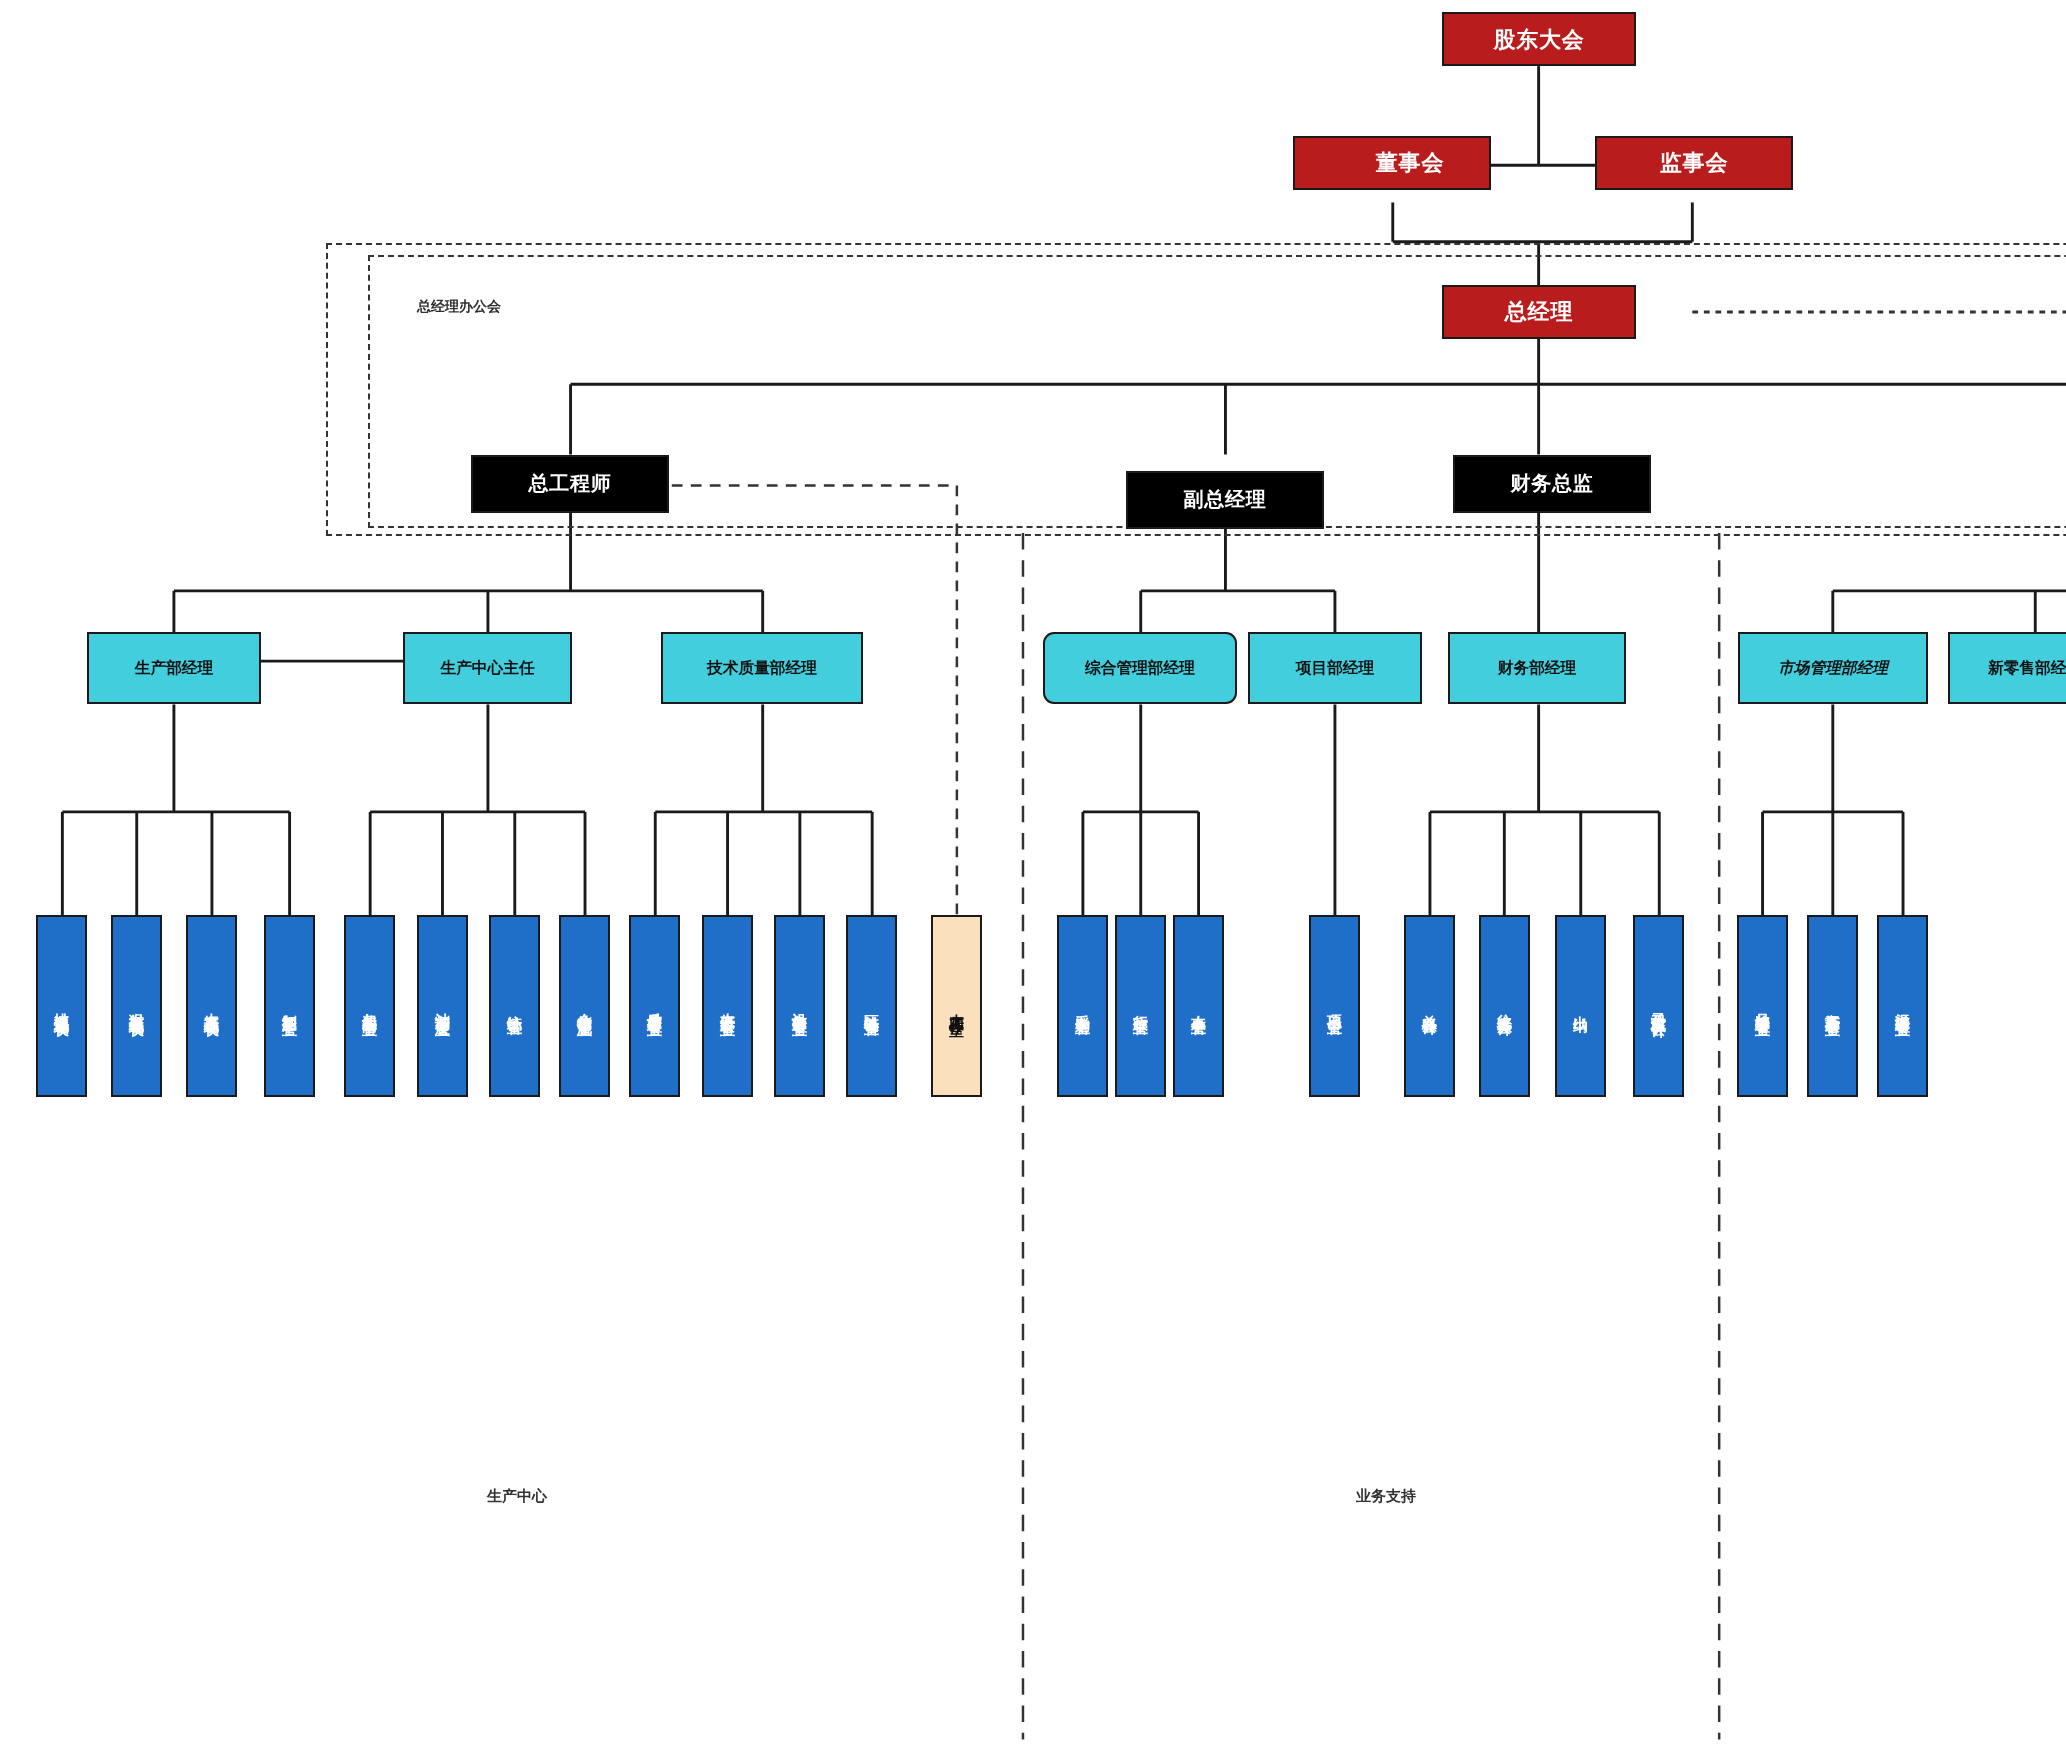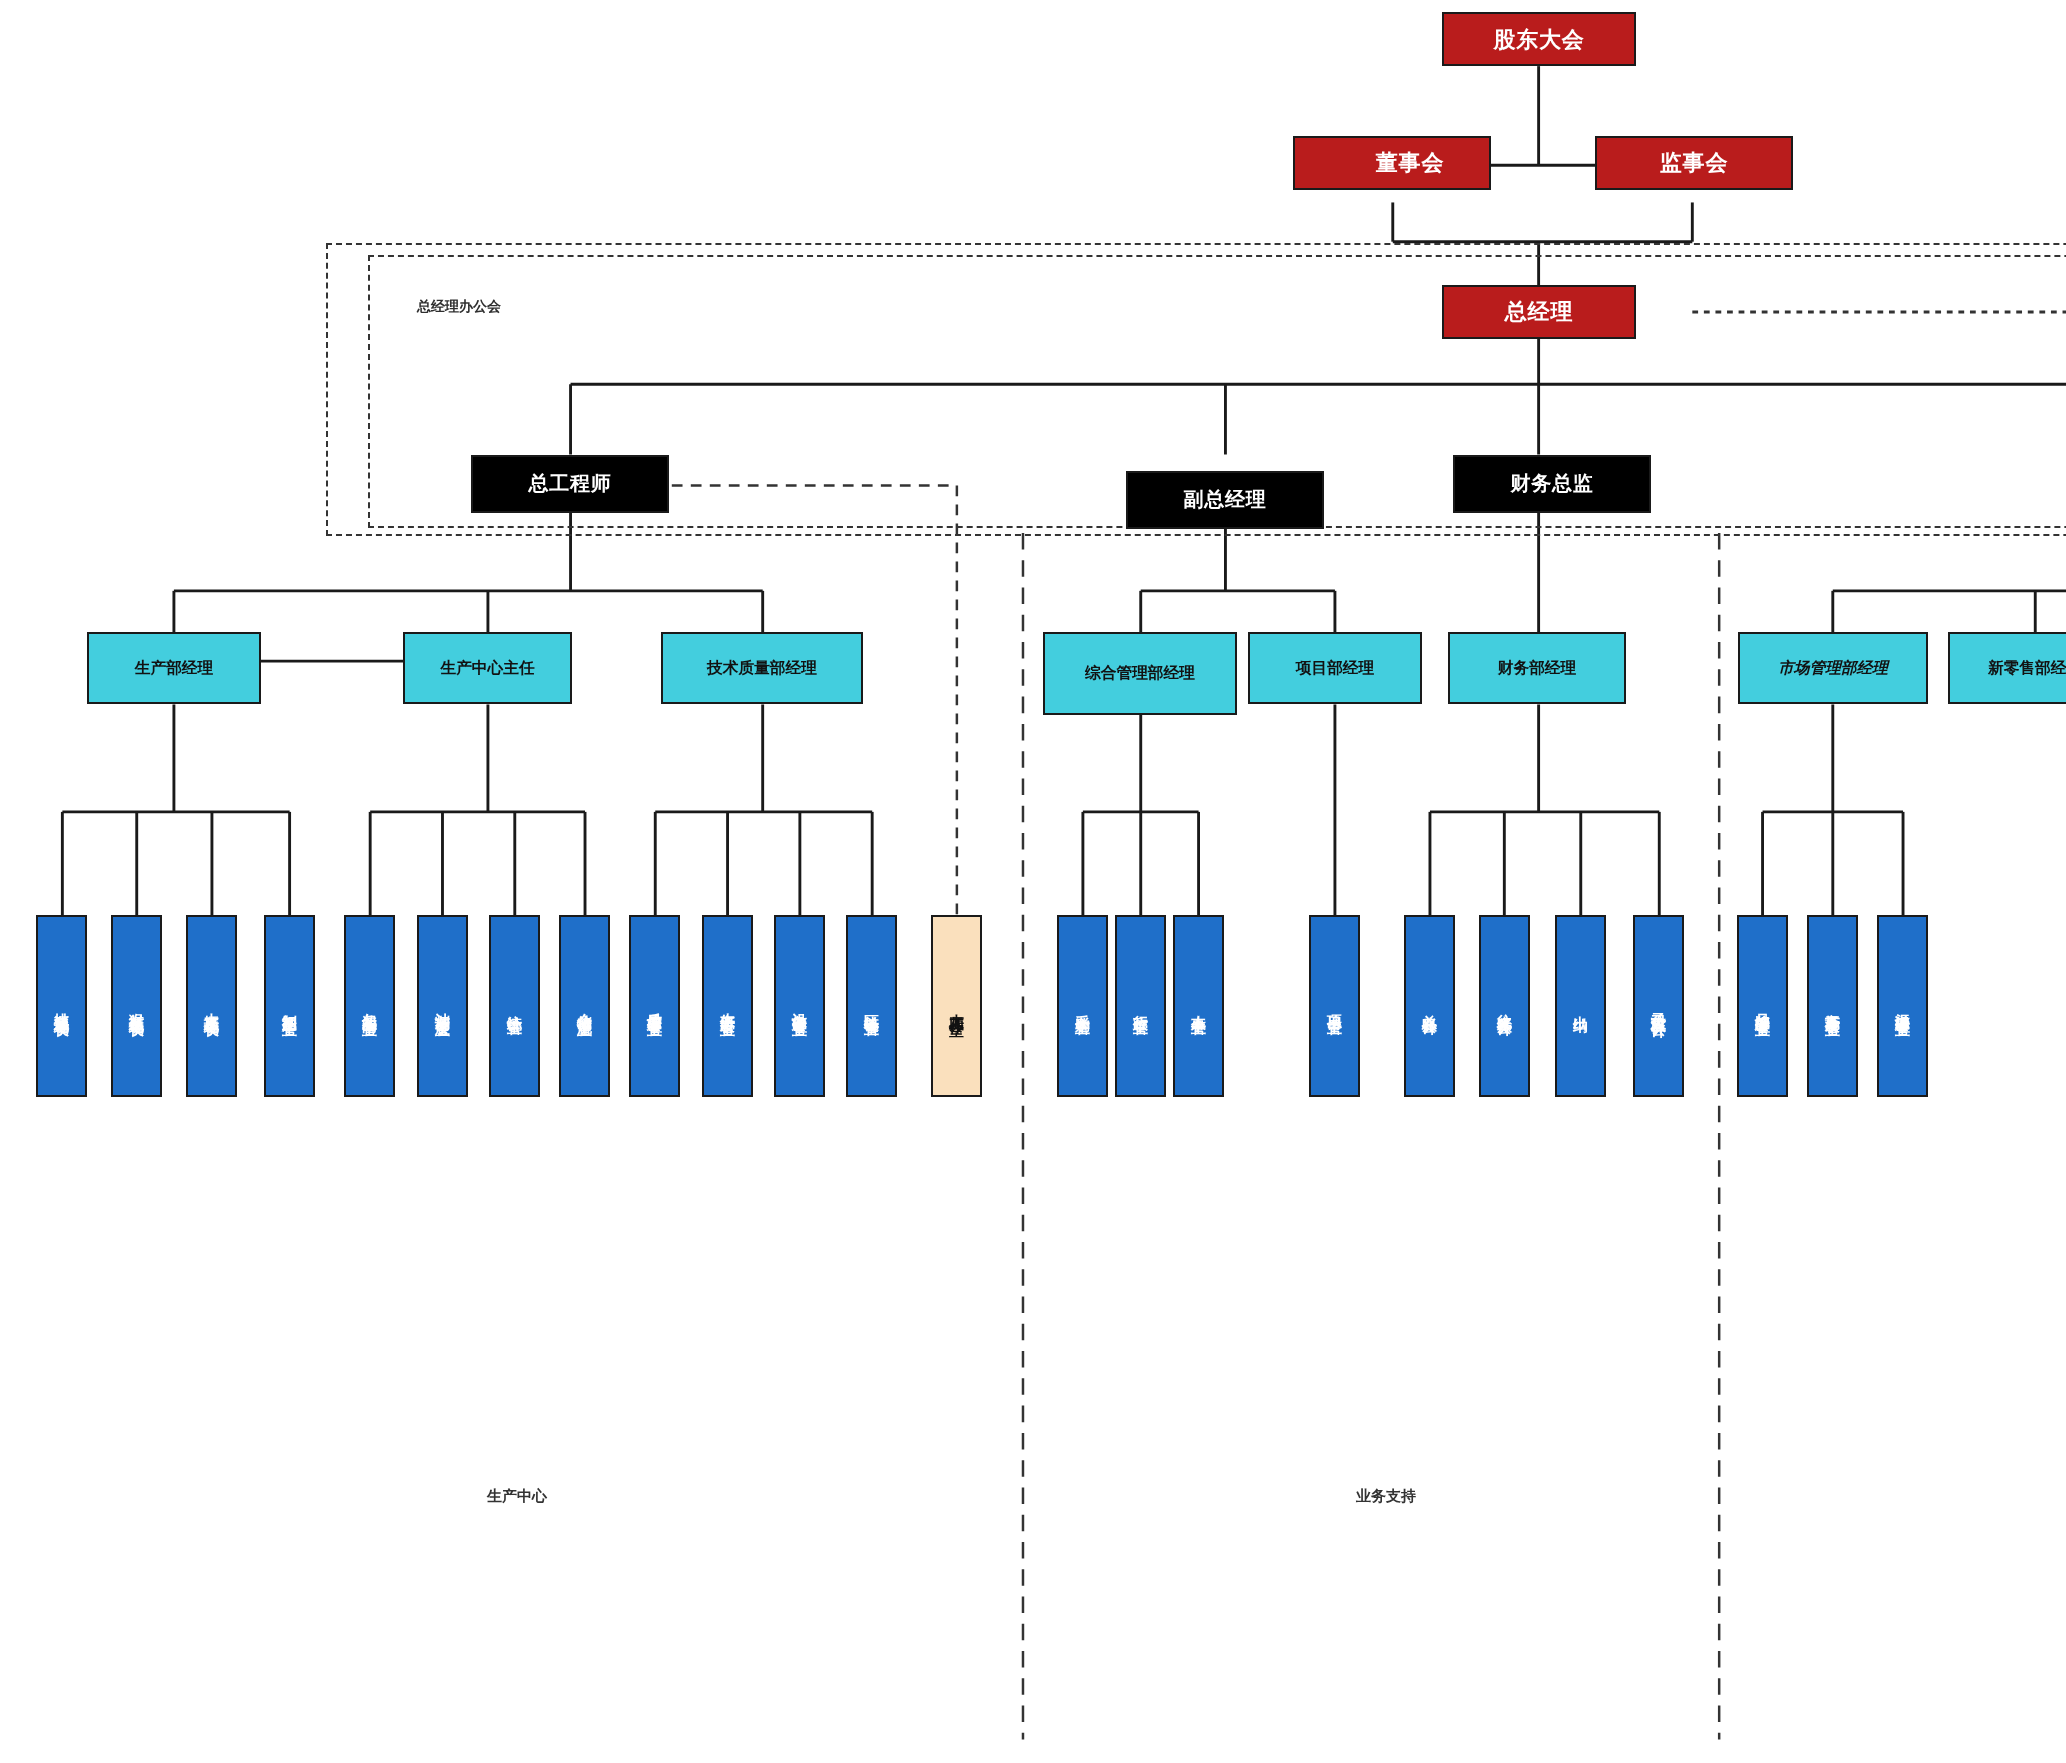--- a/index.html
+++ b/index.html
@@ -141,21 +141,21 @@
   <div class="node lvl-top" style="left:1442px;top:285px;width:194px;height:54px;">总经理</div>
 
   <div class="node lvl-exec" style="left:471px;top:455px;width:198px;height:58px;">总工程师</div>
   <div class="node lvl-exec" style="left:1126px;top:455px;width:198px;height:58px;margin-top:16px;">副总经理</div>
   <div class="node lvl-exec" style="left:1439px;top:455px;width:198px;height:58px;margin-left:14px;">财务总监</div>
 
   <div class="node lvl-dept" style="left:87px;top:632px;width:174px;height:72px;">生产部经理</div>
   <div class="node lvl-dept" style="left:403px;top:632px;width:169px;height:72px;">生产中心主任</div>
   <div class="node lvl-dept" style="left:661px;top:632px;width:202px;height:72px;">技术质量部经理</div>
 
-  <div class="node lvl-dept" style="left:1043px;top:632px;width:194px;height:83px;">综合管理部经理</div>
+  <div class="node lvl-dept" style="left:1043px;top:632px;width:194px;height:72px;border-radius:11px;">综合管理部经理</div>
   <div class="node lvl-dept" style="left:1248px;top:632px;width:174px;height:72px;">项目部经理</div>
   <div class="node lvl-dept" style="left:1448px;top:632px;width:178px;height:72px;">财务部经理</div>
 
   <div class="node lvl-dept" style="left:1738px;top:632px;width:190px;height:72px;font-style:italic;">市场管理部经理</div>
   <div class="node lvl-dept" style="left:1948px;top:632px;width:174px;height:72px;">新零售部经理</div>
 
   <div class="node lvl-staff" style="left:36px;top:915px;width:51px;height:182px;">桃源基地场长</div>
   <div class="node lvl-staff" style="left:111px;top:915px;width:51px;height:182px;">猴村基地场长</div>
   <div class="node lvl-staff" style="left:186px;top:915px;width:51px;height:182px;">大坪基地场长</div>
   <div class="node lvl-staff" style="left:264px;top:915px;width:51px;height:182px;">初制加工主管</div>

